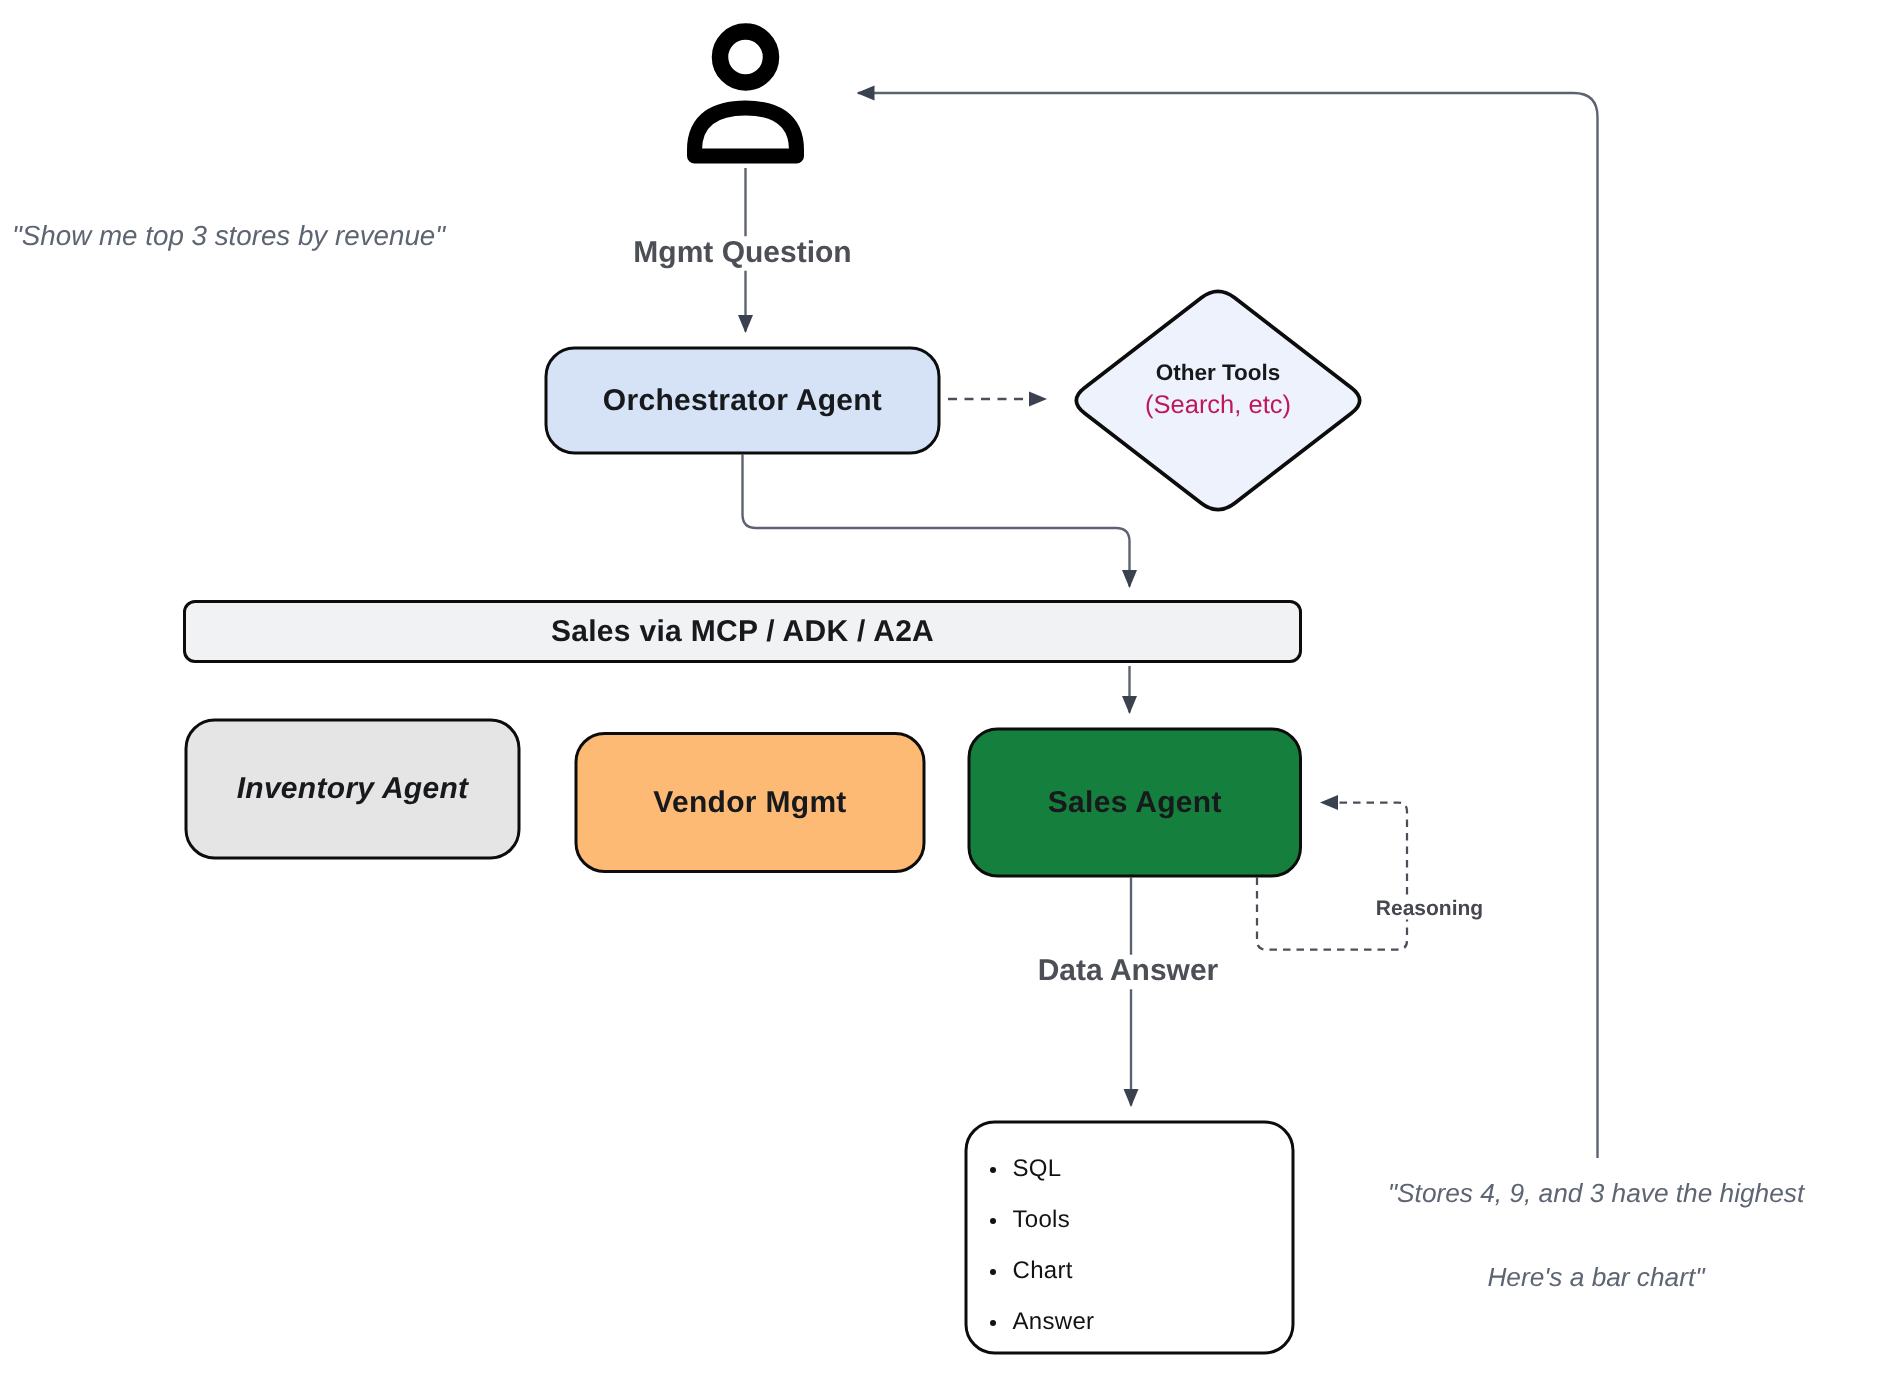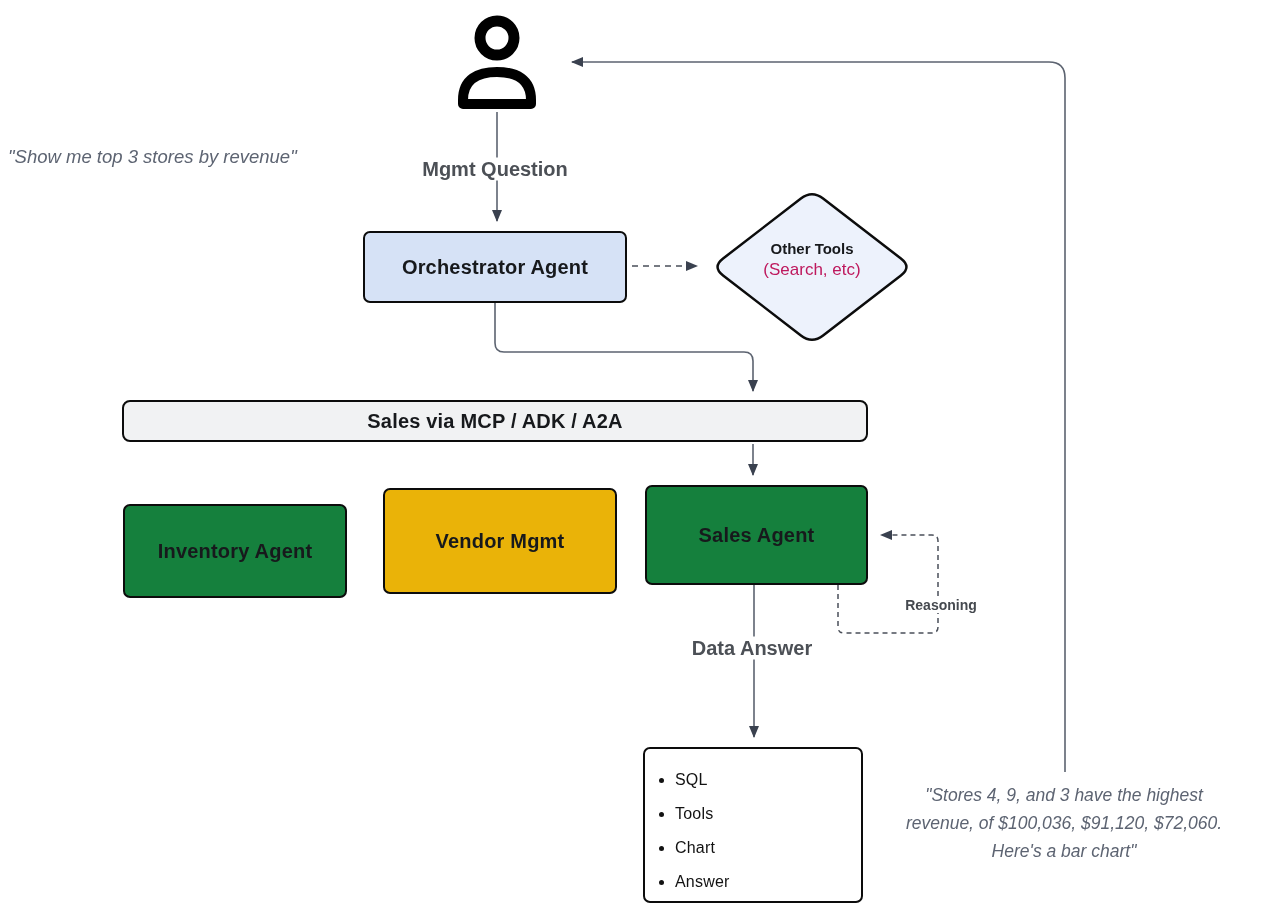--- a/index.html
+++ b/index.html
@@ -4,49 +4,49 @@
 <style>
   html,body{margin:0;padding:0;}
   body{
     width:1264px;height:918px;position:relative;background:#ffffff;
     font-family:"Liberation Sans",sans-serif;overflow:hidden;
     color:#17191c;
   }
   #connector-layer{position:absolute;left:0;top:0;z-index:1;}
   .node{
     position:absolute;box-sizing:border-box;z-index:2;
-    border:2.5px solid #0c0c0c;border-radius:7px;
+    border:2.5px solid #0c0c0c;border-radius:20px;
     display:flex;align-items:center;justify-content:center;
     font-weight:bold;font-size:20px;letter-spacing:.2px;color:#17191c;
   }
   .node-orchestrator{left:363px;top:231px;width:264px;height:72px;background:#d6e2f6;}
   .node-wrap-bar{left:122px;top:400px;width:746px;height:42px;background:#f1f2f3;border-radius:8px;}
-  .node-inventory{left:123px;top:504px;width:224px;height:94px;background:#15803d;}
-  .node-vendor{left:383px;top:488px;width:234px;height:106px;background:#eab308;}
+  .node-inventory{left:123px;top:479px;width:224px;height:94px;background:#e5e5e5;font-style:italic;}
+  .node-vendor{left:383px;top:488px;width:234px;height:94px;background:#fdba74;}
   .node-sales{left:645px;top:485px;width:223px;height:100px;background:#15803d;}
   .node-output{
     left:643px;top:747px;width:220px;height:156px;background:#ffffff;
     align-items:flex-start;justify-content:flex-start;font-weight:normal;
   }
   .node-output ul{
     margin:14px 0 0 0;padding:0 0 0 30px;list-style:disc;
     font-size:16px;line-height:34px;color:#121212;
   }
   .diamond-text{
     position:absolute;z-index:2;left:712px;top:238px;width:200px;
     text-align:center;line-height:21px;
   }
   .diamond-text .t1{font-weight:bold;font-size:15px;color:#17191c;display:block;}
   .diamond-text .t2{font-size:17px;color:#be185d;display:block;}
   .edge-label{
     position:absolute;z-index:3;transform:translate(-50%,-50%);
     background:#ffffff;padding:0 7px;font-weight:bold;font-size:20px;color:#4c5056;
     white-space:nowrap;
   }
-  .edge-label.small{font-size:14px;padding:0 5px;color:#45494f;}
+  .edge-label.small{font-size:14px;padding:0 5px;color:#45494f;margin-left:12px;}
   .quote{
     position:absolute;z-index:3;font-style:italic;color:#5d6472;white-space:nowrap;
   }
   .quote-user{left:8px;top:146px;font-size:18.5px;}
   .quote-answer{
     left:1064px;top:781px;transform:translateX(-50%);
     text-align:center;font-size:17.5px;line-height:28px;
   }
 </style>
 </head>
@@ -79,21 +79,21 @@
 
   <path d="M838 585 V627 Q838 633 844 633 H932 Q938 633 938 627 V541 Q938 535 932 535 H881" fill="none" stroke="#4a4f59" stroke-width="1.5" stroke-dasharray="5 4" marker-end="url(#arrow)"></path>
 
   <path d="M1065 772 V78 Q1065 62 1049 62 H572" fill="none" stroke="#5c6370" stroke-width="1.6" marker-end="url(#arrow)"></path>
 </svg>
 
 <div class="quote quote-user">"Show me top 3 stores by revenue"</div>
 
 <div class="quote quote-answer">
   <span>"Stores 4, 9, and 3 have the highest</span><br>
-  <span>revenue, of $100,036, $91,120, $72,060.</span><br>
+  <br>
   <span>Here's a bar chart"</span>
 </div>
 
 <div class="node node-orchestrator">Orchestrator Agent</div>
 
 <div class="diamond-text">
   <span class="t1">Other Tools</span>
   <span class="t2">(Search, etc)</span>
 </div>
 

